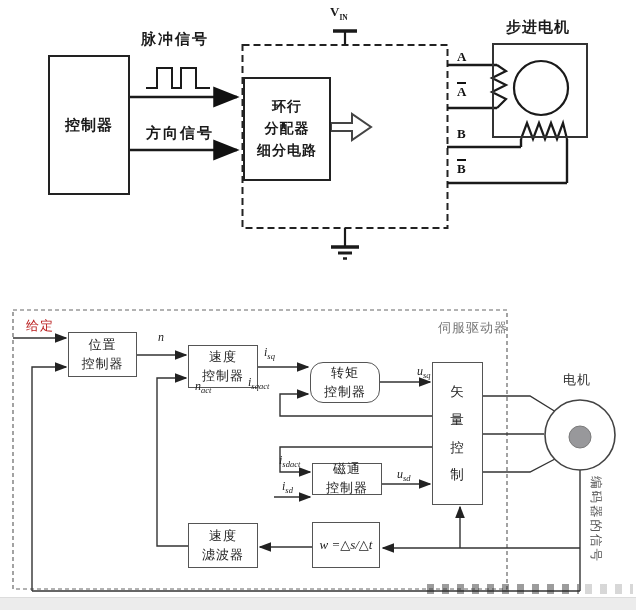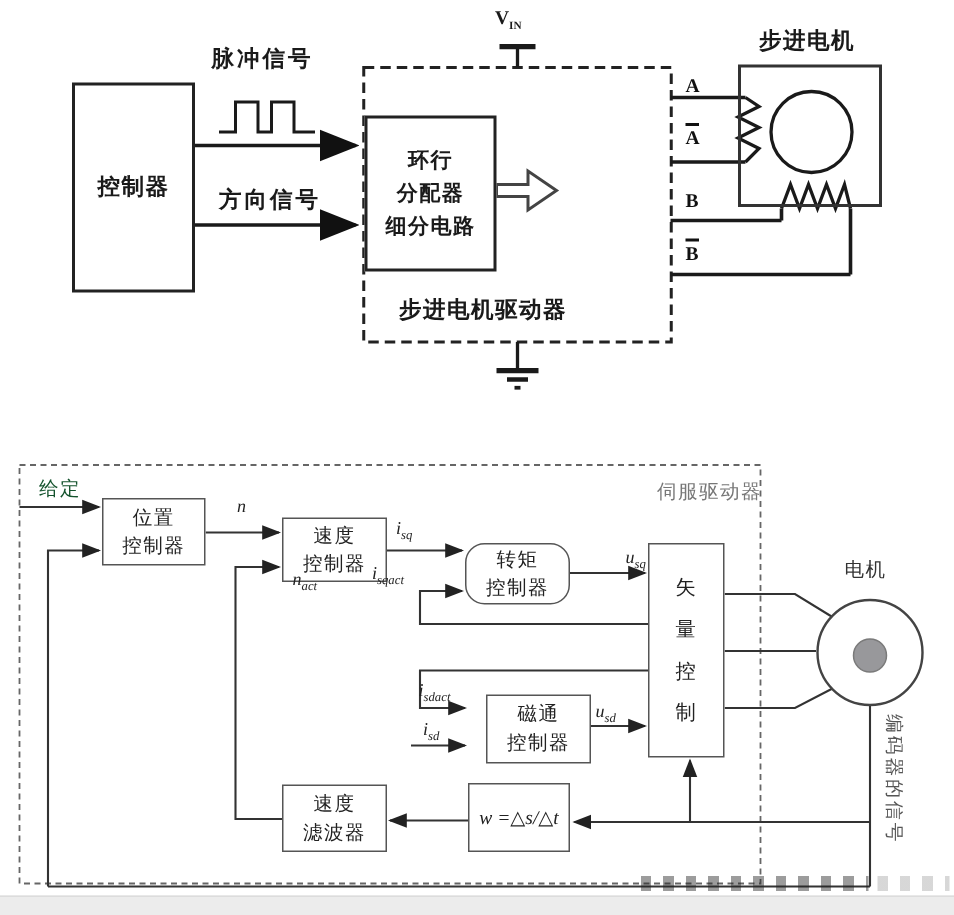--- a/index.html
+++ b/index.html
@@ -131,53 +131,52 @@
 
   <div class="lbl" style="left:146px;top:124px;font-size:15px;font-weight:600;letter-spacing:2px;">方向信号</div>
 
   <div class="box tbox" style="left:243px;top:77px;width:88px;height:104px;font-size:14px;">
     <span>环行</span>
     <span>分配器</span>
     <span>细分电路</span>
   </div>
 
 
-  <div class="lbl" style="left:266px;top:197px;font-size:15px;font-weight:600;letter-spacing:1px;">步进电机驱动器</div>
 
   <div class="lbl vin" style="left:330px;top:4px;"><span>V</span><sub>IN</sub></div>
 
   <div class="lbl" style="left:506px;top:18px;font-size:15px;font-weight:600;letter-spacing:1px;">步进电机</div>
 
   <div class="box transparent" style="left:492px;top:43px;width:96px;height:95px;border:2px solid #333;"></div>
 
   <div class="phase" style="left:457px;top:49px;">A</div>
   <div class="phase" style="left:457px;top:82px;"><span class="overbar">A</span></div>
   <div class="phase" style="left:457px;top:126px;">B</div>
   <div class="phase" style="left:457px;top:159px;"><span class="overbar">B</span></div>
 
   <div class="lbl graytxt" style="left:438px;top:319px;font-size:13px;letter-spacing:1px;font-family:Liberation Mono, monospace;">伺服驱动器</div>
 
-  <div class="lbl" style="left:26px;top:317px;font-size:13px;color:#14532d;letter-spacing:1px;">给定</div>
+  <div class="lbl" style="left:26px;top:317px;font-size:13px;color:#b91c1c;letter-spacing:1px;">给定</div>
 
   <div class="box bbox" style="left:68px;top:332px;width:69px;height:45px;">
     <span>位置</span>
     <span>控制器</span>
   </div>
 
   <div class="box bbox" style="left:188px;top:345px;width:70px;height:43px;">
     <span>速度</span>
     <span>控制器</span>
   </div>
 
   <div class="box bbox" style="left:310px;top:362px;width:70px;height:41px;border-radius:13px;">
     <span>转矩</span>
     <span>控制器</span>
   </div>
 
-  <div class="box bbox" style="left:312px;top:463px;width:70px;height:46px;margin-left:12px;">
+  <div class="box bbox" style="left:312px;top:463px;width:70px;height:32px;">
     <span>磁通</span>
     <span>控制器</span>
   </div>
 
   <div class="box bbox vec" style="left:432px;top:362px;width:51px;height:143px;font-size:13.5px;">
     <span>矢</span>
     <span>量</span>
     <span>控</span>
     <span>制</span>
   </div>

